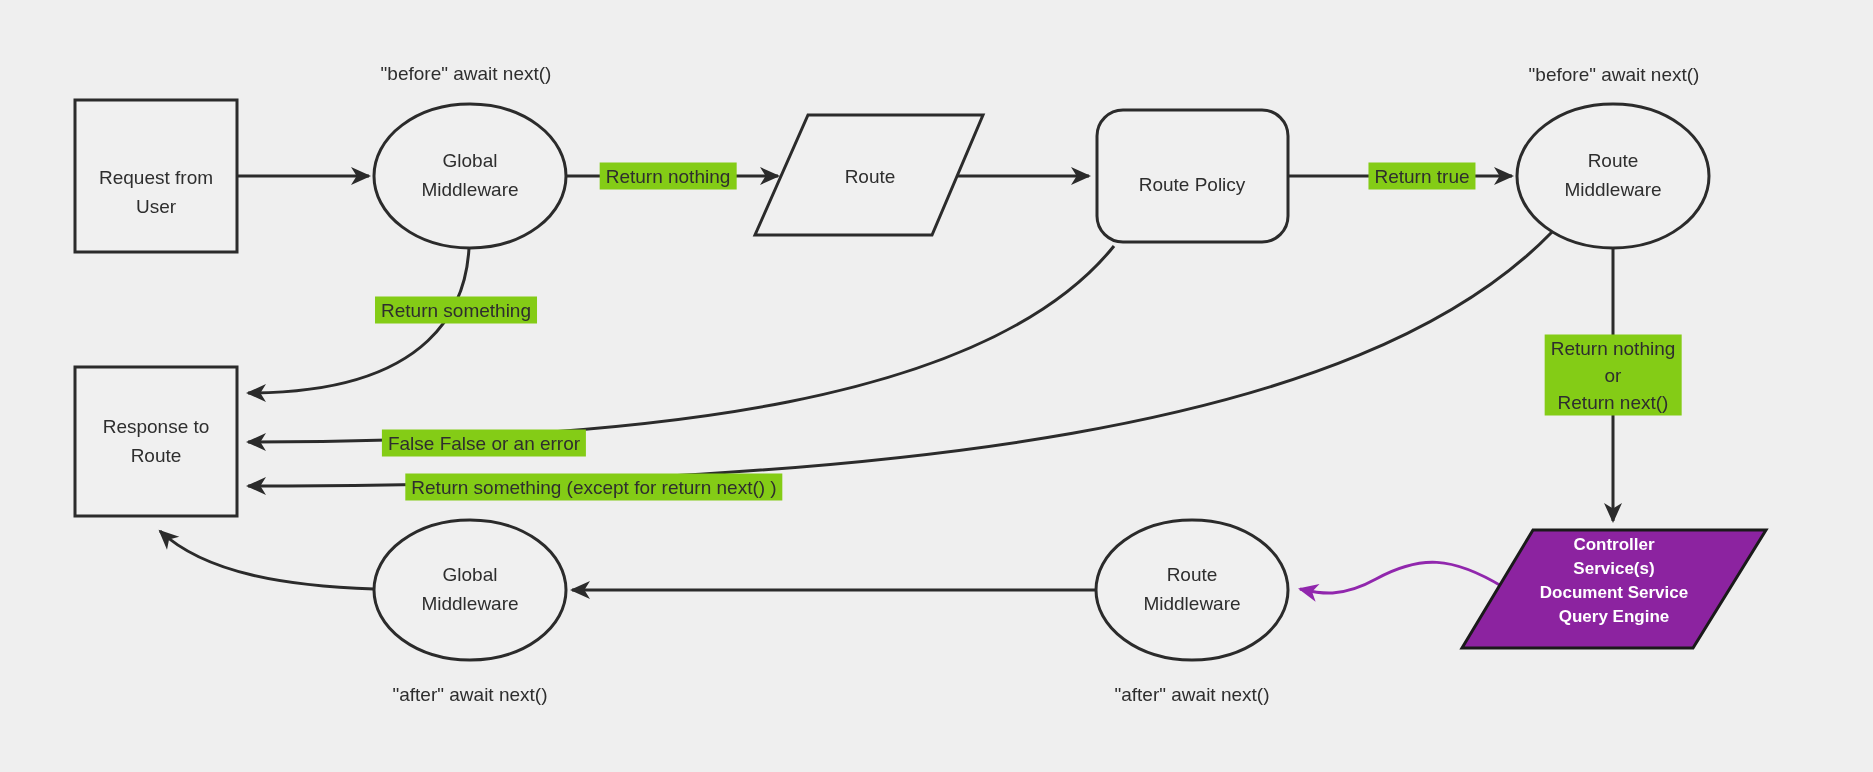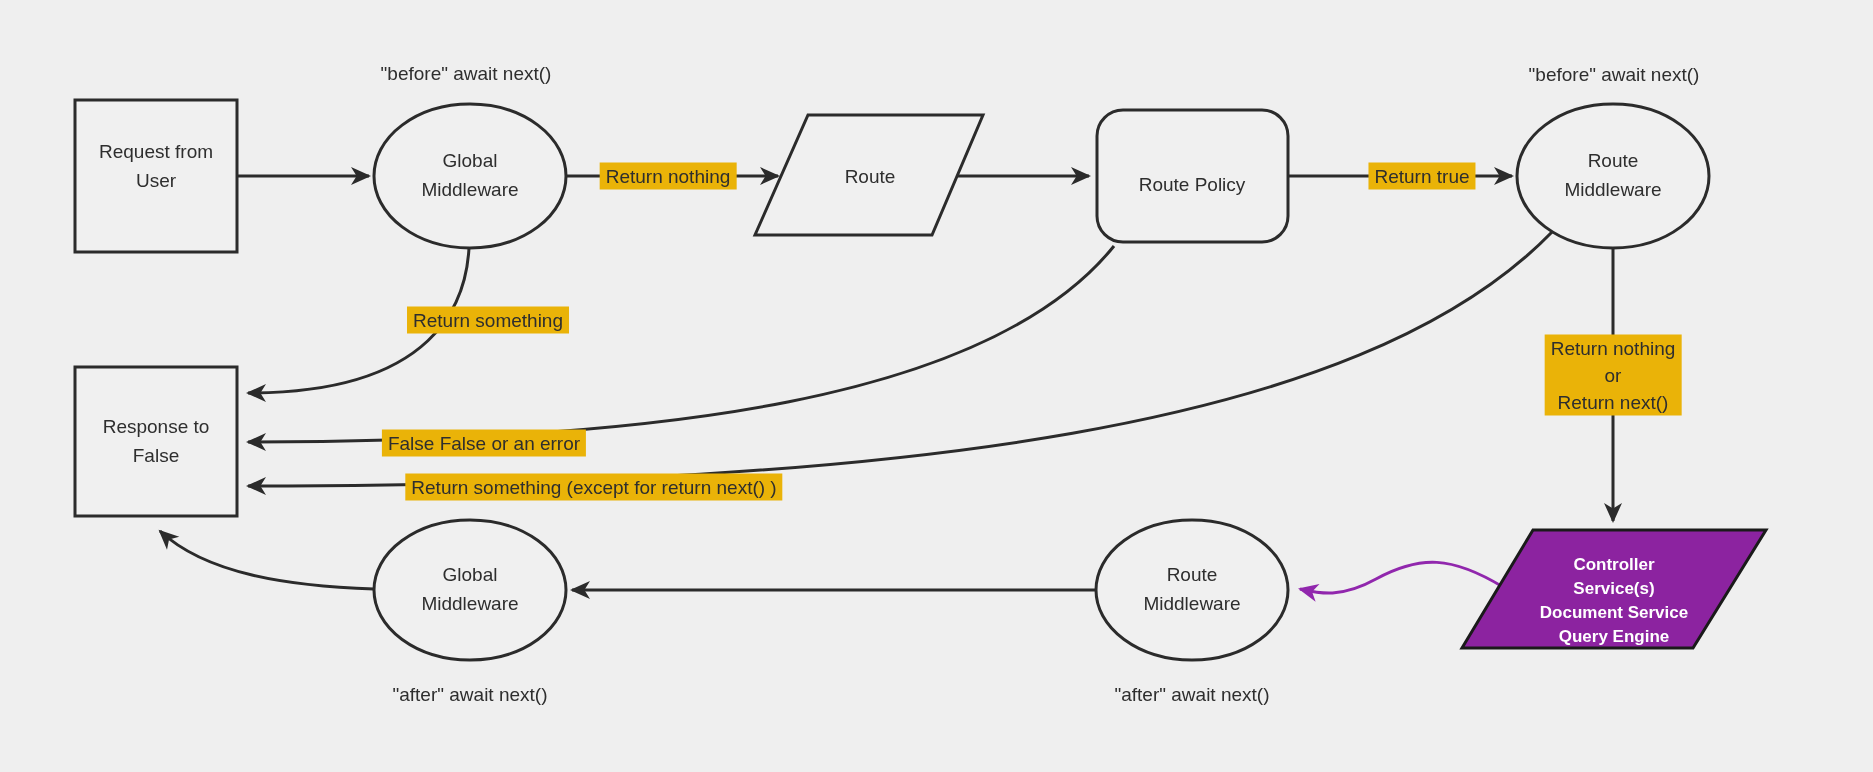--- a/index.html
+++ b/index.html
@@ -45,48 +45,48 @@
   .lbl {
     position: absolute;
     transform: translate(-50%, -50%);
     font-size: 19px;
     line-height: 29px;
     color: #2e2e2e;
     text-align: center;
     white-space: pre-line;
   }
   .lbl.bg {
-    background: #eab308;
+    background: #84cc16;
     padding: 0 6px;
     line-height: 27px;
   }
   .lbl.white {
     color: #ffffff;
     font-weight: 700;
     font-size: 17px;
     line-height: 24px;
   }
   
-  .pos-request        { left: 156px;  top: 166px; }
+  .pos-request        { left: 156px;  top: 192px; }
   .pos-gm-top         { left: 470px;  top: 175px; }
   .pos-route          { left: 870px;  top: 176px; }
   .pos-route-policy   { left: 1192px; top: 184px; }
   .pos-rm-top         { left: 1613px; top: 175px; }
   .pos-response       { left: 156px;  top: 441px; }
   .pos-gm-bottom      { left: 470px;  top: 589px; }
   .pos-rm-bottom      { left: 1192px; top: 589px; }
-  .pos-controller     { left: 1614px; top: 601px; }
+  .pos-controller     { left: 1614px; top: 581px; }
   
   .pos-before-left    { left: 466px;  top: 73px;  }
   .pos-before-right   { left: 1614px; top: 74px;  }
   .pos-after-left     { left: 470px;  top: 694px; }
   .pos-after-right    { left: 1192px; top: 694px; }
   .pos-ret-nothing    { left: 668px;  top: 176px; }
   .pos-ret-true       { left: 1394px; top: 176px; margin-left: 28px; }
-  .pos-ret-something  { left: 456px;  top: 320px; margin-left: 32px; }
+  .pos-ret-something  { left: 456px;  top: 310px; }
   .pos-ret-false      { left: 484px;  top: 443px; }
   .pos-ret-except     { left: 575px;  top: 487px; margin-left: 19px; }
   .pos-ret-or-next    { left: 1613px; top: 375px; line-height: 29px; }
 </style>
 </head>
 <body>
 
 <div class="stage">
 
   <svg width="1873" height="772" viewBox="0 0 1873 772">
@@ -124,21 +124,21 @@
 
   <div class="lbl pos-request">Request from
 User</div>
   <div class="lbl pos-gm-top">Global
 Middleware</div>
   <div class="lbl pos-route">Route</div>
   <div class="lbl pos-route-policy">Route Policy</div>
   <div class="lbl pos-rm-top">Route
 Middleware</div>
   <div class="lbl pos-response">Response to
-False</div>
+Route</div>
   <div class="lbl pos-gm-bottom">Global
 Middleware</div>
   <div class="lbl pos-rm-bottom">Route
 Middleware</div>
   <div class="lbl white pos-controller">Controller
 Service(s)
 Document Service
 Query Engine</div>
 
   <div class="lbl pos-before-left">"before" await next()</div>

